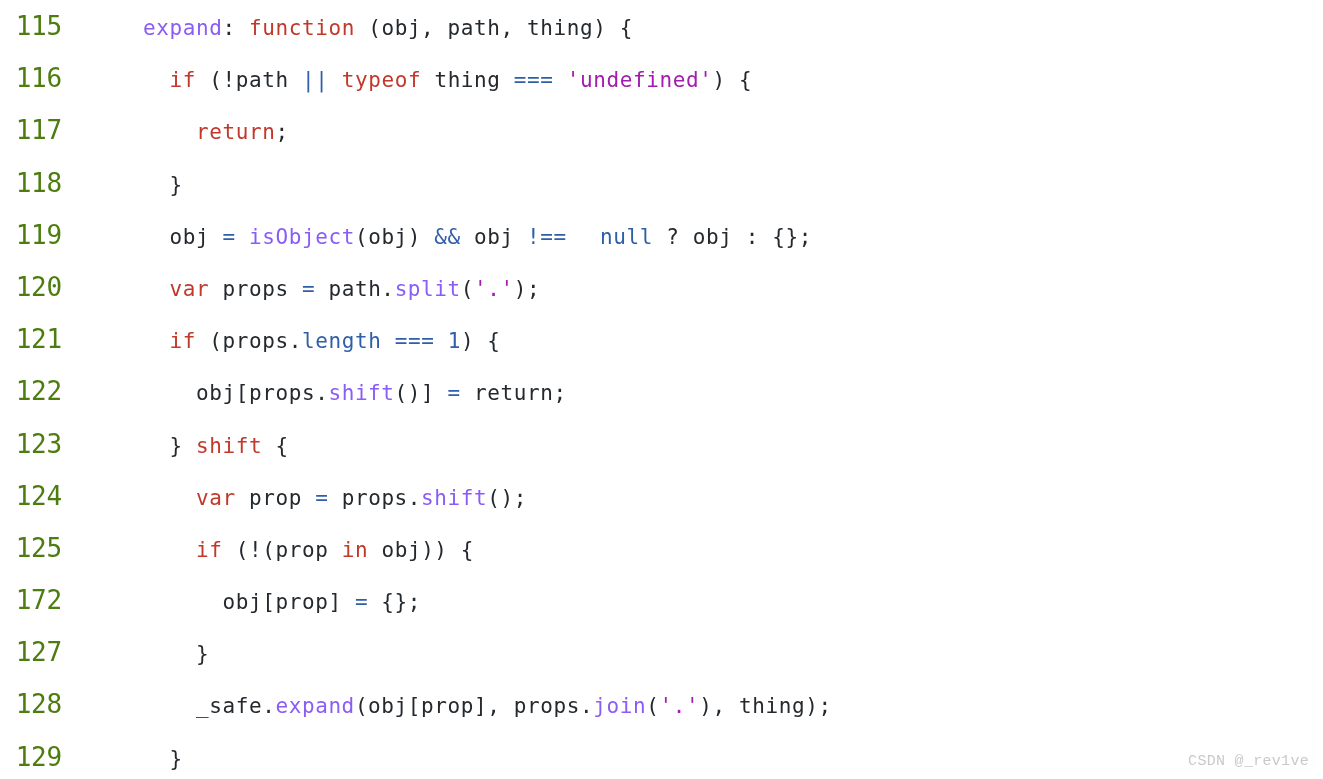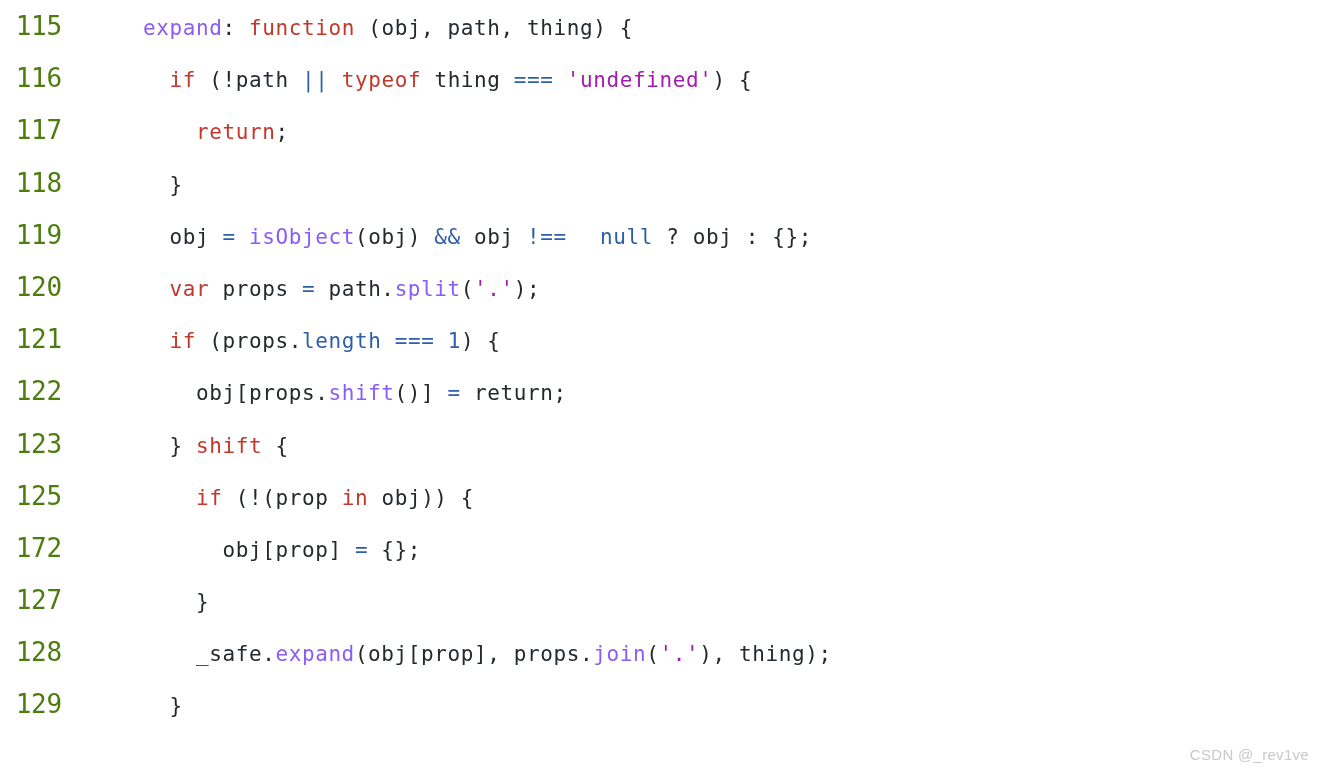--- a/index.html
+++ b/index.html
@@ -58,22 +58,22 @@
   .tok-function { color: #8b5cf6; }
   .tok-operator { color: #2f5fa8; }
   .tok-string   { color: #a21caf; }
   .tok-number   { color: #2f5fa8; }
   .tok-property { color: #2f5fa8; }
   .tok-constant { color: #2f5fa8; margin-left: 20px; }
 
   #watermark {
     position: absolute;
     right: 14px;
-    bottom: 16px;
-    font-family: Liberation Sans, sans-serif;
+    bottom: 9px;
+    font-family: Liberation Mono, monospace;
     font-size: 15px;
     color: #c9c9c9;
     letter-spacing: 0.3px;
     user-select: none;
     -webkit-user-select: none;
   }
 </style>
 </head>
 <body>
 
@@ -81,20 +81,21 @@
   <div id="code-lines">
       <div class="code-line"><span class="line-number">115</span><span class="line-code"><span class="tok-plain">    </span><span class="tok-function">expand</span><span class="tok-plain">: </span><span class="tok-keyword">function</span><span class="tok-plain"> (obj, path, thing) {</span></span></div>
       <div class="code-line"><span class="line-number">116</span><span class="line-code"><span class="tok-plain">      </span><span class="tok-keyword">if</span><span class="tok-plain"> (!path </span><span class="tok-operator">||</span><span class="tok-plain"> </span><span class="tok-keyword">typeof</span><span class="tok-plain"> thing </span><span class="tok-operator">===</span><span class="tok-plain"> </span><span class="tok-string">'undefined'</span><span class="tok-plain">) {</span></span></div>
       <div class="code-line"><span class="line-number">117</span><span class="line-code"><span class="tok-plain">        </span><span class="tok-keyword">return</span><span class="tok-plain">;</span></span></div>
       <div class="code-line"><span class="line-number">118</span><span class="line-code"><span class="tok-plain">      }</span></span></div>
       <div class="code-line"><span class="line-number">119</span><span class="line-code"><span class="tok-plain">      obj </span><span class="tok-operator">=</span><span class="tok-plain"> </span><span class="tok-function">isObject</span><span class="tok-plain">(obj) </span><span class="tok-operator">&amp;&amp;</span><span class="tok-plain"> obj </span><span class="tok-operator">!==</span><span class="tok-plain"> </span><span class="tok-constant">null</span><span class="tok-plain"> ? obj : {};</span></span></div>
       <div class="code-line"><span class="line-number">120</span><span class="line-code"><span class="tok-plain">      </span><span class="tok-keyword">var</span><span class="tok-plain"> props </span><span class="tok-operator">=</span><span class="tok-plain"> path.</span><span class="tok-function">split</span><span class="tok-plain">(</span><span class="tok-string">'.'</span><span class="tok-plain">);</span></span></div>
       <div class="code-line"><span class="line-number">121</span><span class="line-code"><span class="tok-plain">      </span><span class="tok-keyword">if</span><span class="tok-plain"> (props.</span><span class="tok-property">length</span><span class="tok-plain"> </span><span class="tok-operator">===</span><span class="tok-plain"> </span><span class="tok-number">1</span><span class="tok-plain">) {</span></span></div>
       <div class="code-line"><span class="line-number">122</span><span class="line-code"><span class="tok-plain">        obj[props.</span><span class="tok-function">shift</span><span class="tok-plain">()] </span><span class="tok-operator">=</span><span class="tok-plain"> return;</span></span></div>
       <div class="code-line"><span class="line-number">123</span><span class="line-code"><span class="tok-plain">      } </span><span class="tok-keyword">shift</span><span class="tok-plain"> {</span></span></div>
+      <div class="code-line"><span class="line-number">124</span><span class="line-code"><span class="tok-plain">        </span><span class="tok-keyword">var</span><span class="tok-plain"> prop </span><span class="tok-operator">=</span><span class="tok-plain"> props.</span><span class="tok-function">shift</span><span class="tok-plain">();</span></span></div>
       <div class="code-line"><span class="line-number">125</span><span class="line-code"><span class="tok-plain">        </span><span class="tok-keyword">if</span><span class="tok-plain"> (!(prop </span><span class="tok-keyword">in</span><span class="tok-plain"> obj)) {</span></span></div>
       <div class="code-line"><span class="line-number">172</span><span class="line-code"><span class="tok-plain">          obj[prop] </span><span class="tok-operator">=</span><span class="tok-plain"> {};</span></span></div>
       <div class="code-line"><span class="line-number">127</span><span class="line-code"><span class="tok-plain">        }</span></span></div>
       <div class="code-line"><span class="line-number">128</span><span class="line-code"><span class="tok-plain">        _safe.</span><span class="tok-function">expand</span><span class="tok-plain">(obj[prop], props.</span><span class="tok-function">join</span><span class="tok-plain">(</span><span class="tok-string">'.'</span><span class="tok-plain">), thing);</span></span></div>
       <div class="code-line"><span class="line-number">129</span><span class="line-code"><span class="tok-plain">      }</span></span></div>
     </div>
   <div id="watermark">CSDN @_rev1ve</div>
 </div>
 
 </body></html>

